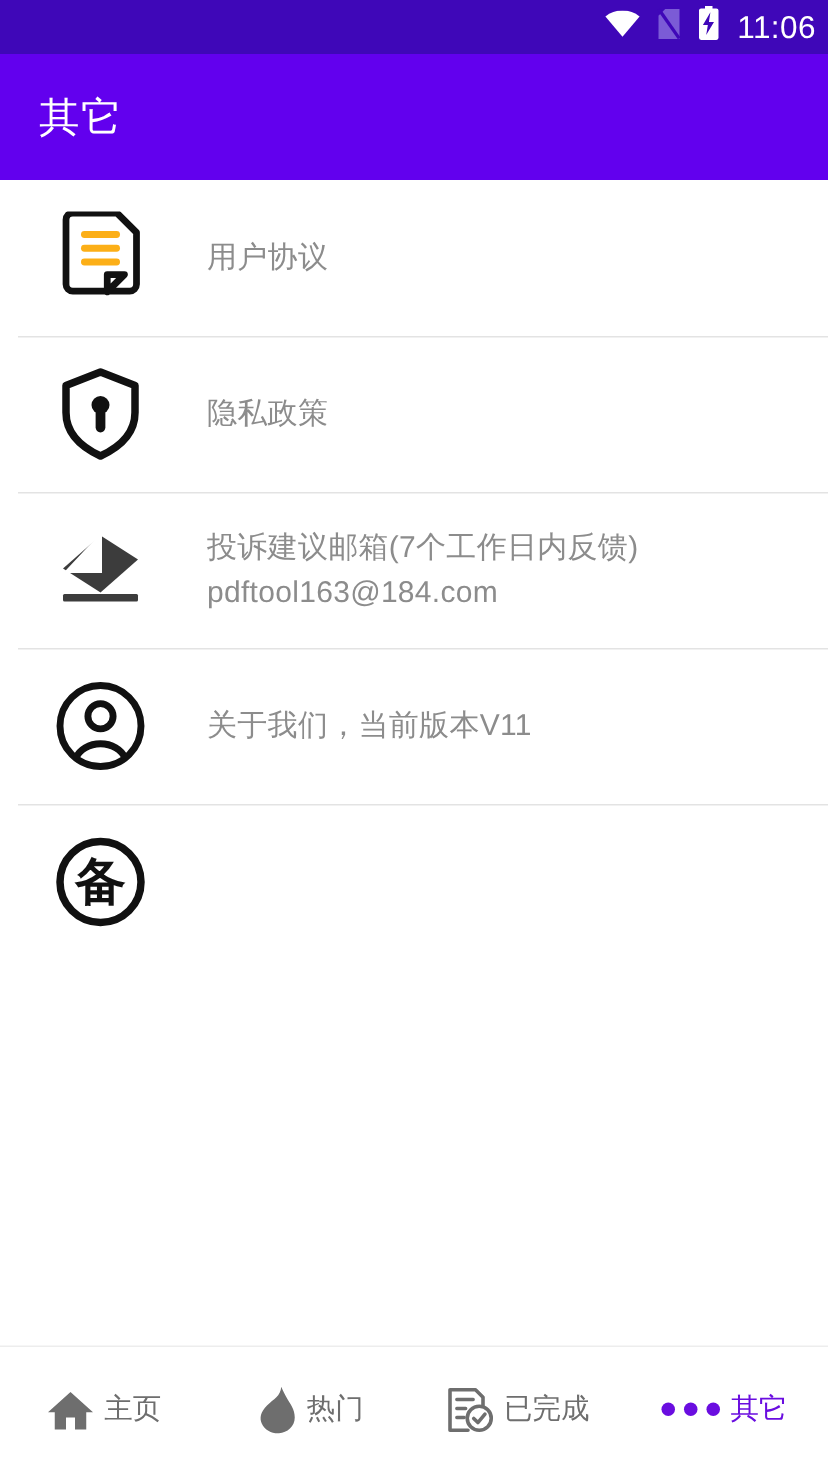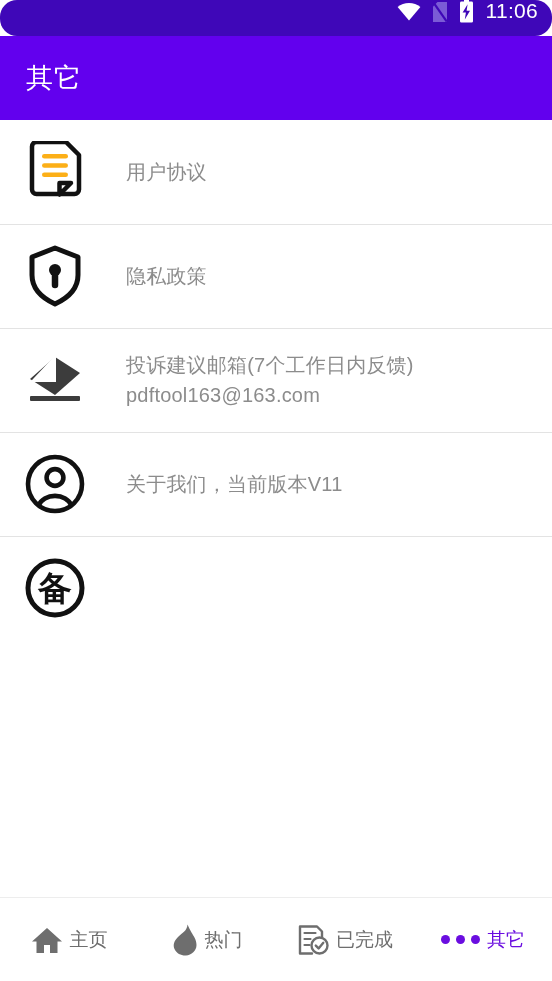--- a/index.html
+++ b/index.html
@@ -14,23 +14,22 @@
     position:relative;
     width:552px; height:981px;
     background:#ffffff;
     display:flex; flex-direction:column;
   }
 
   
   .status-bar {
     height:36px; flex:0 0 36px;
     background:#3F07B8;
-    display:flex; align-items:flex-start; justify-content:flex-end;
-    padding-right:14px;
-    border-radius:17px;
+    display:flex; align-items:center; justify-content:flex-end;
+    padding-right:8px;
   }
   .status-icons { display:flex; align-items:center; gap:11px; }
   .status-clock {
     color:#ffffff; font-size:21px; letter-spacing:.3px;
     margin-left:12px; line-height:1;
   }
   .si { display:block; }
 
   
   .app-bar {
@@ -42,20 +41,21 @@
   .app-bar-title {
     color:#ffffff; font-size:27px; line-height:1;
     letter-spacing:1px;
   }
 
   
   .list {
     flex:1 1 auto;
     background:#ffffff;
     overflow:hidden;
+    padding-left:12px;
   }
   .row {
     position:relative;
     height:104px;
     display:flex; align-items:center;
     padding-left:22px;
     background:#ffffff;
     cursor:pointer;
   }
   .row + .row::before,
@@ -161,21 +161,21 @@
       <span class="row-icon">
         <svg width="62" height="58" viewBox="0 0 62 58">
           <path d="M31 6 L56 22 L31 44 L6 28 Z" fill="#3C3C3C"></path>
           <path d="M31 6 L31 30 L8.5 30 Z" fill="#ffffff"></path>
           <path d="M31 6 L31 30 L8.5 30 Z" fill="none" stroke="#ffffff" stroke-width="2"></path>
           <rect x="6" y="45" width="50" height="5" rx="1" fill="#3C3C3C"></rect>
         </svg>
       </span>
       <span class="row-text">
         <span>投诉建议邮箱(7个工作日内反馈)</span>
-        <span class="line2">pdftool163@163.com</span>
+        <span class="line2">pdftool163@184.com</span>
       </span>
     </div>
 
     <div class="row">
       <span class="row-icon">
         <svg width="62" height="62" viewBox="0 0 62 62">
           <circle cx="31" cy="31" r="27" fill="#ffffff" stroke="#111111" stroke-width="4.6"></circle>
           <circle cx="31" cy="24.5" r="8.4" fill="none" stroke="#111111" stroke-width="4.6"></circle>
           <path d="M14.5 52.5 a17.5 14.5 0 0 1 33 0" fill="none" stroke="#111111" stroke-width="4.6"></path>
         </svg>

